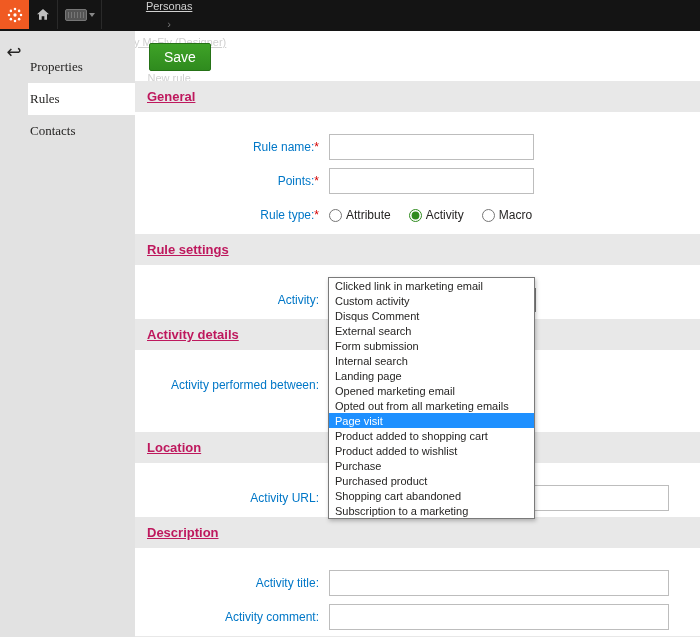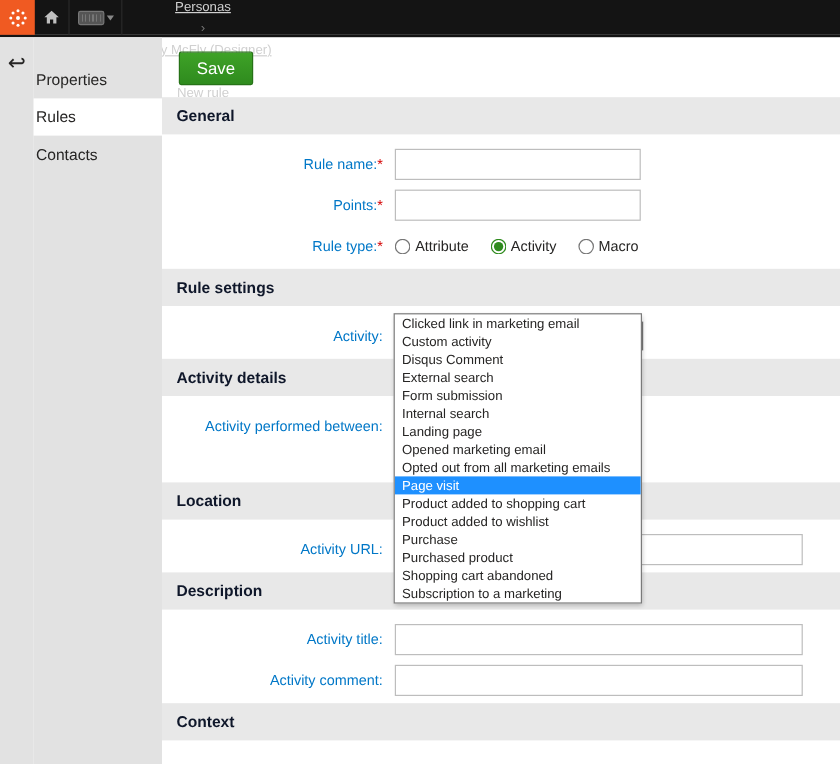--- a/index.html
+++ b/index.html
@@ -60,44 +60,46 @@
     width: 107px;
     background:#e2e2e2;
     padding-top:20px;
     min-height: 608px;
   }
   .leftnav .navitem {
     padding:8px 6px 8px 2px;
     font-size:13px;
     color:#262524;
     cursor:pointer;
+    font-family:Liberation Serif, serif;
   }
   .leftnav .navitem.active { background:#fff; }
   
   .main { flex:1; padding:12px 14px 20px 14px; position:relative; }
   .save-row { margin-bottom:10px; }
   .btn-save {
     background:#2f8b1e;
     background:linear-gradient(#3ea227,#2f8b1e);
     color:#fff;
     border:1px solid #267217;
     padding:5px 14px;
     font-size:14px;
     cursor:pointer;
     border-radius:2px;
   }
   .section-head {
     background:#e8e8e8;
     padding:8px 12px;
     font-weight:bold;
     font-size:13px;
-    color:#0f172a;
+    color:#be185d;
     margin:0 -14px;
-  }
-  .form-area { padding:6px 0 0 0; }
+    text-decoration:underline;
+  }
+  .form-area { padding:6px 0 0 0;margin-top:10px; }
   .form-row {
     display:flex;
     align-items:center;
     min-height:30px;
     margin:4px 0;
   }
   .form-row .lab {
     width: 180px;
     text-align:right;
     padding-right:10px;
@@ -121,21 +123,21 @@
     width:207px; height:24px;
     border:1px solid #7a7a7a;
     font-size:12px;
     background:#fff;
     padding:2px 4px;
   }
   
   .dropdown-pop {
     position:absolute;
     left:193px; 
-    top:230px;
+    top:246px;
     width:207px;
     background:#fff;
     border:1px solid #7a7a7a;
     box-shadow: 1px 2px 4px rgba(0,0,0,0.25);
     z-index:50;
     font-size:11px;
     max-height:255px;
     overflow:hidden;
   }
   .dropdown-pop .opt {

